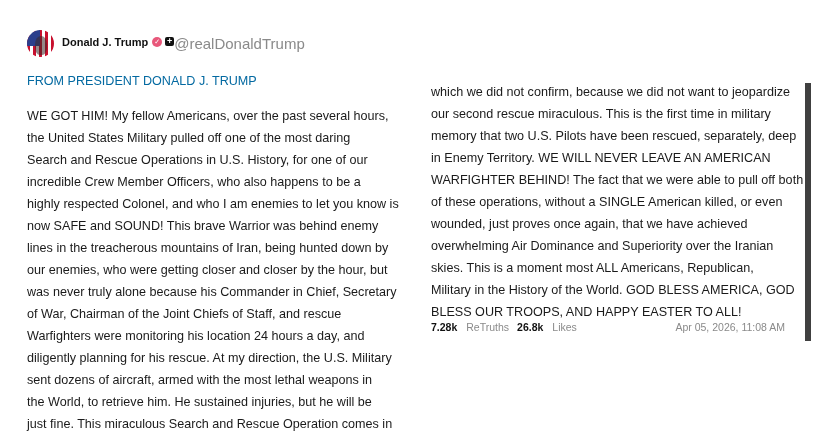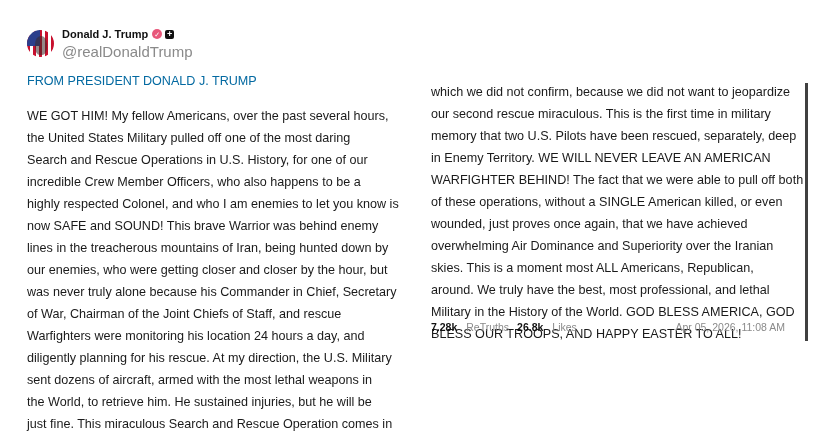--- a/index.html
+++ b/index.html
@@ -18,21 +18,21 @@
     }
     .avatar::before {
       content: ""; position: absolute; left: 0; top: 0; width: 13px; height: 16px;
       background: #2b3f8c;
     }
     .avatar::after {
       content: ""; position: absolute; left: 8px; top: 6px; width: 12px; height: 19px;
       border-radius: 45% 45% 40% 40%;
       background: rgba(60,40,40,0.55);
     }
-    .name-block { margin-left: 8px; display: flex; flex-direction: column; }
+    .name-block { margin-left: 8px; display: flex; flex-direction: row; }
     .name-row { display: flex; align-items: center; height: 15px; }
     .display-name { font-weight: bold; font-size: 11px; color: #111; }
     .verified {
       width: 10px; height: 10px; border-radius: 50%; background: #e8577a;
       margin-left: 4px; display: inline-flex; align-items: center; justify-content: center;
       color: #fff; font-size: 7px; line-height: 1;
     }
     .plus-badge {
       width: 9px; height: 9px; border-radius: 2px; background: #111;
       margin-left: 3px; display: inline-flex; align-items: center; justify-content: center;
@@ -40,21 +40,21 @@
     }
     .handle { font-size: 15px; color: #8a8a8a; margin-top: 1px; }
     .heading { position: absolute; left: 27px; top: 74px; font-size: 12.6px; color: #0369a1; white-space: nowrap; }
     .body-left {
       position: absolute; left: 27px; top: 105px; width: 385px;
       font-size: 12.6px; line-height: 22px; color: #1a1a1a;
     }
     .body-left div, .body-right div { white-space: nowrap; }
     .col-right {
       position: absolute; left: 431px; top: 83px; width: 374px; height: 258px;
-      border-right: 3px solid #404040;
+      border-right: 6px solid #404040;
     }
     .body-right {
       position: absolute; left: 0; top: -2px; width: 374px;
       font-size: 12.6px; line-height: 22px; color: #1a1a1a;
     }
     .footer {
       position: absolute; left: 0; top: 238px; width: 354px;
       display: flex; align-items: center; font-size: 10.5px; justify-content: center;
     }
     .stat-num { font-weight: bold; color: #111; }
@@ -103,21 +103,20 @@
   <div class="body-right">
     <div>which we did not confirm, because we did not want to jeopardize</div>
     <div>our second rescue miraculous. This is the first time in military</div>
     <div>memory that two U.S. Pilots have been rescued, separately, deep</div>
     <div>in Enemy Territory. WE WILL NEVER LEAVE AN AMERICAN</div>
     <div>WARFIGHTER BEHIND! The fact that we were able to pull off both</div>
     <div>of these operations, without a SINGLE American killed, or even</div>
     <div>wounded, just proves once again, that we have achieved</div>
     <div>overwhelming Air Dominance and Superiority over the Iranian</div>
     <div>skies. This is a moment most ALL Americans, Republican,</div>
-    <div>around. We truly have the best, most professional, and lethal</div>
     <div>Military in the History of the World. GOD BLESS AMERICA, GOD</div>
     <div>BLESS OUR TROOPS, AND HAPPY EASTER TO ALL!</div>
   </div>
   <div class="footer">
     <span class="stat-num">7.28k</span>
     <span class="stat-label">ReTruths</span>
     <span class="stat-num">26.8k</span>
     <span class="stat-label">Likes</span>
     <span class="timestamp">Apr 05, 2026, 11:08 AM</span>
   </div>

